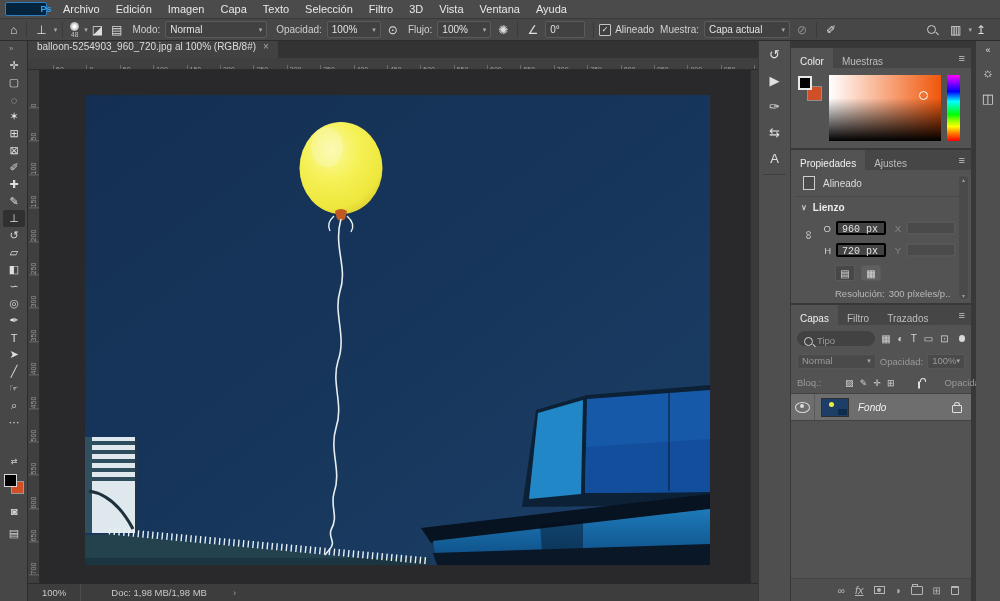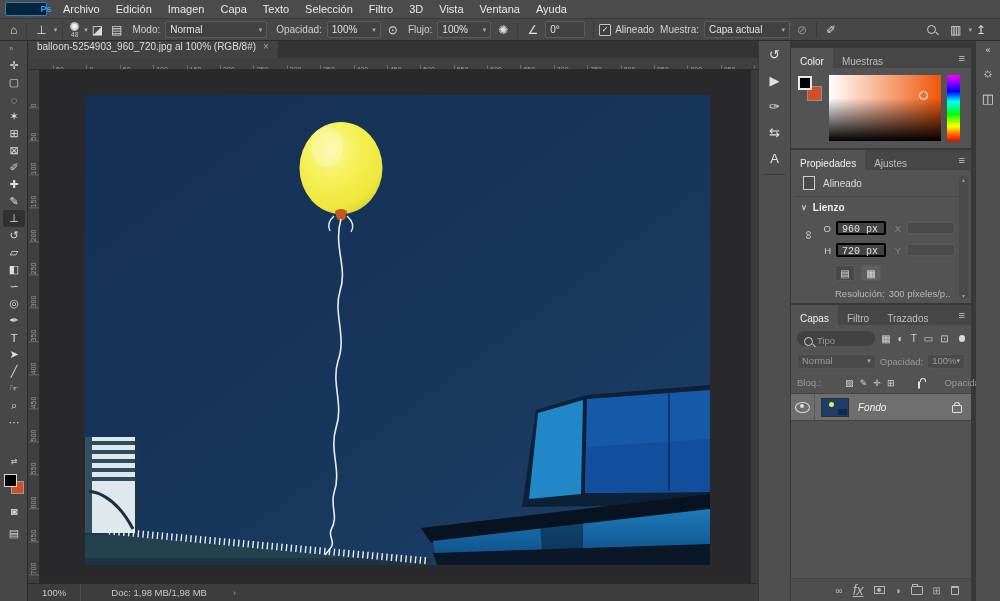--- a/index.html
+++ b/index.html
@@ -130,21 +130,21 @@
   .lthumb::after{content:"";position:absolute;left:7px;top:3px;width:5px;height:5px;border-radius:50%;background:#efeb45;}
   .lthumb::before{content:"";position:absolute;right:1px;bottom:1px;width:9px;height:6px;background:#0d2c4c;}
   .lname{margin-left:9px;font-style:italic;font-size:10px;color:#f2f2f2;}
   .icon-lock{width:8px;height:6px;border:1px solid #e0e0e0;border-radius:1px;position:relative;display:inline-block;margin-top:4px;}
   .icon-lock::before{content:"";position:absolute;left:1px;top:-4px;width:4px;height:3px;border:1px solid #e0e0e0;
                      border-bottom:none;border-radius:3px 3px 0 0;}
   .layerlock{margin-left:auto;margin-right:9px;}
   .lfill{flex:1;background:#535353;}
   .lbottom{height:22px;background:#4e4e4e;border-top:1px solid #444;display:flex;align-items:center;
            justify-content:flex-end;gap:10px;padding:0 12px;color:#b5b5b5;font-size:10px;}
-  .fx{font-style:italic;font-size:14px;text-decoration:underline;}
+  .fx{font-style:italic;font-size:11px;text-decoration:underline;}
   .icon-mask{width:11px;height:8px;border:1px solid #b5b5b5;position:relative;display:inline-block;box-sizing:border-box;}
   .icon-mask::after{content:"";position:absolute;left:2px;top:1px;width:4px;height:4px;border-radius:50%;background:#b5b5b5;}
   .icon-folder{width:10px;height:7px;border:1px solid #b5b5b5;border-radius:1px;position:relative;display:inline-block;}
   .icon-folder::before{content:"";position:absolute;top:-3px;left:0;width:4px;height:2px;border:1px solid #b5b5b5;border-bottom:none;}
   .icon-trash{width:8px;height:9px;border:1px solid #b5b5b5;border-top:2.5px solid #b5b5b5;border-radius:1px;display:inline-block;box-sizing:border-box;}
 </style>
 </head>
 <body>
 
 <div id="app">

